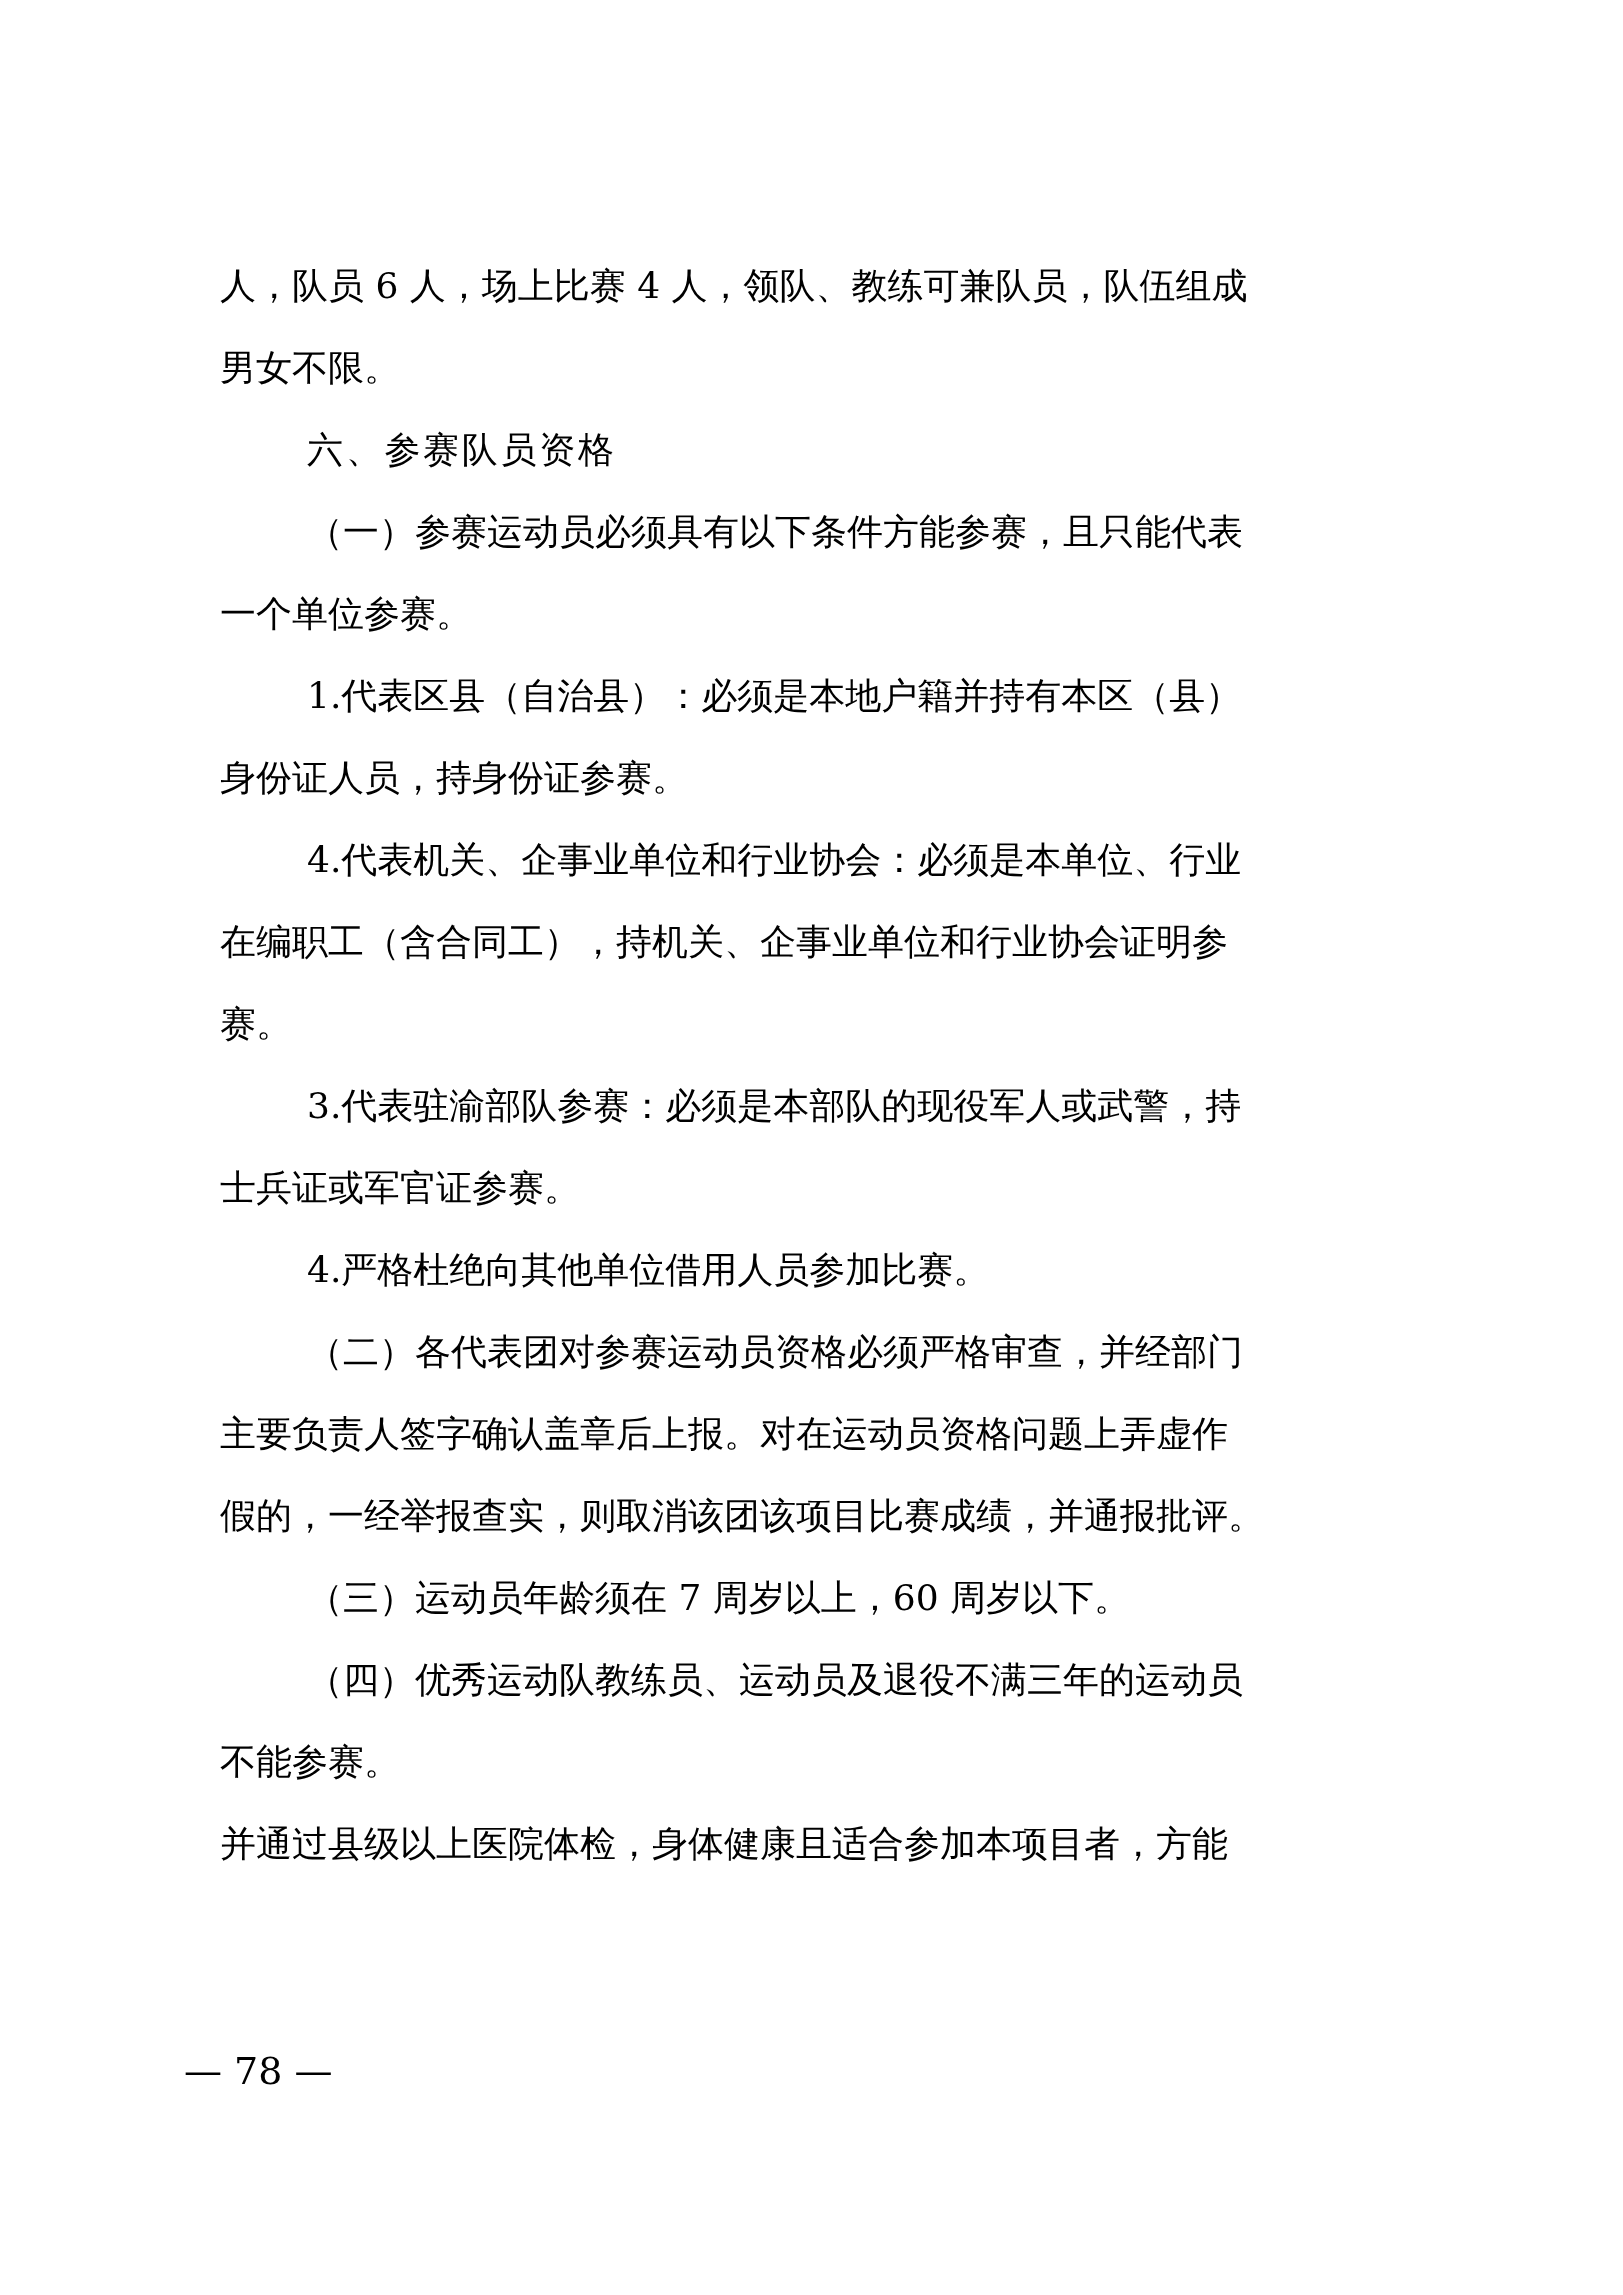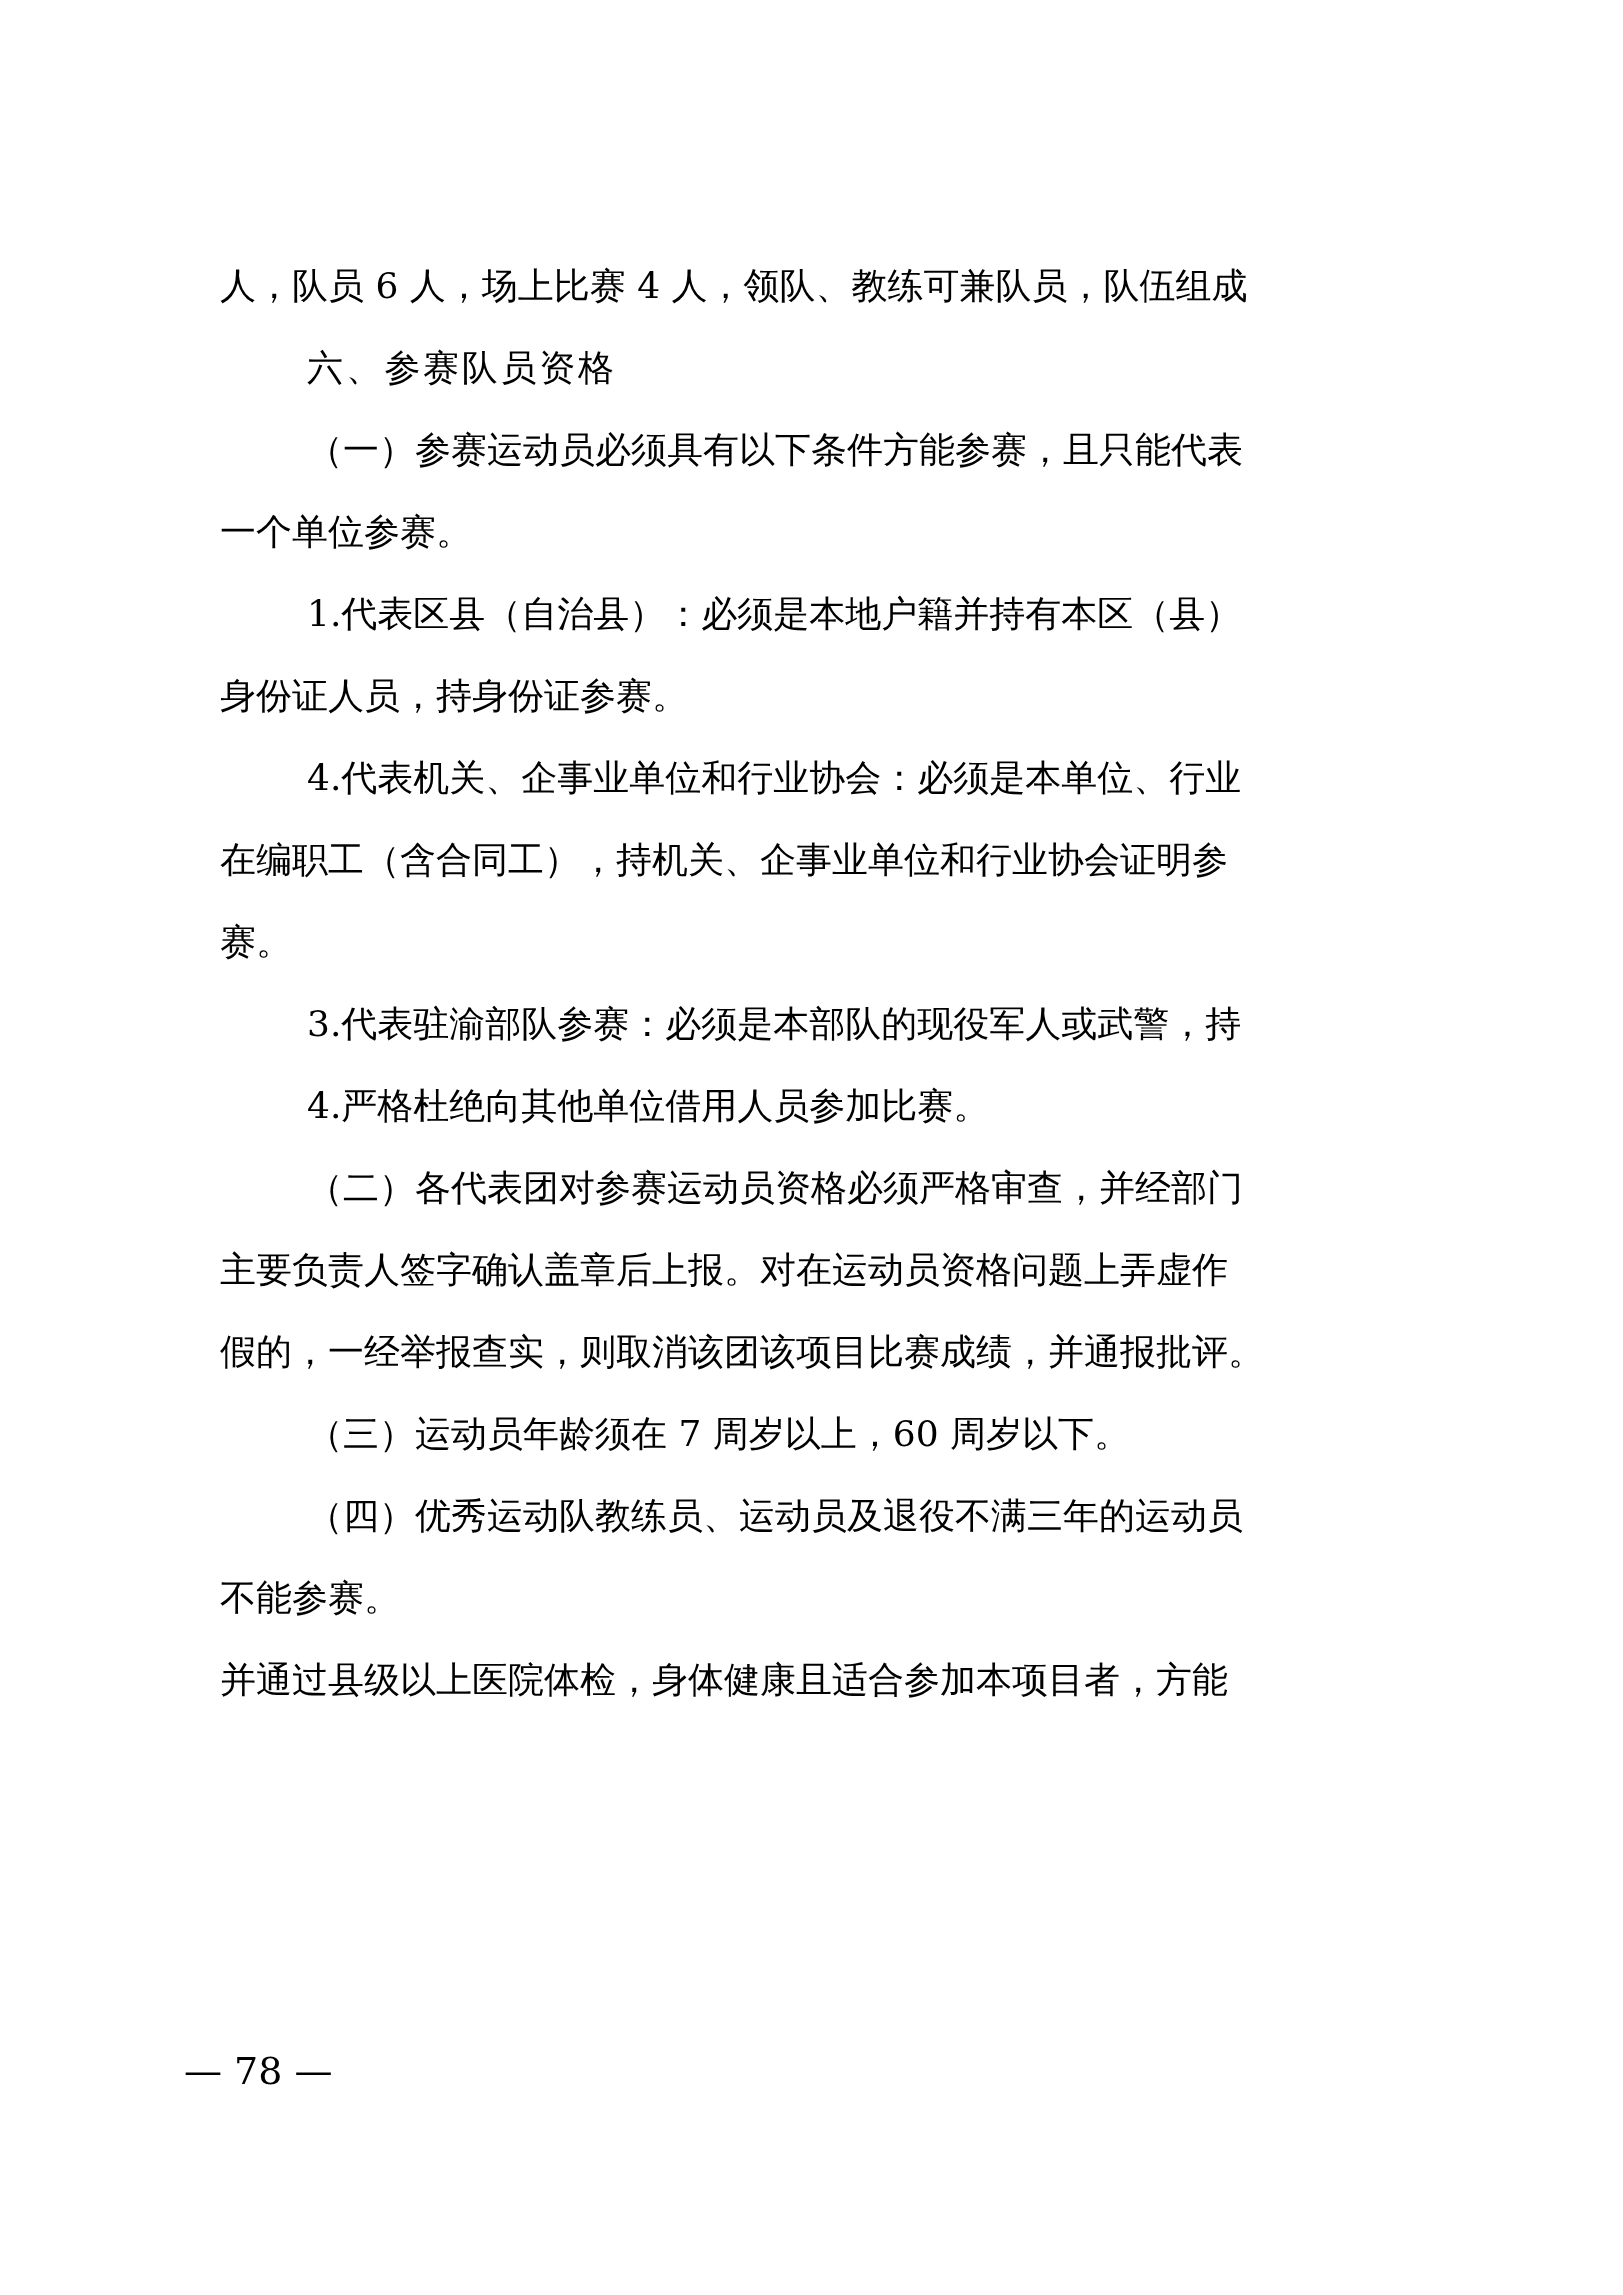--- a/index.html
+++ b/index.html
@@ -34,29 +34,31 @@
     font-size: 38px; line-height: 48px;
     white-space: nowrap;
   }
 </style>
 </head>
 <body>
 
 <main class="page">
   <section class="text-block">
     <p class="line">人，队员 6 人，场上比赛 4 人，领队、教练可兼队员，队伍组成</p>
+    <p class="line">男女不限。</p>
     <p class="line indent heading">六、参赛队员资格</p>
     <p class="line indent">（一）参赛运动员必须具有以下条件方能参赛，且只能代表</p>
     <p class="line">一个单位参赛。</p>
     <p class="line indent">1.代表区县（自治县）：必须是本地户籍并持有本区（县）</p>
     <p class="line">身份证人员，持身份证参赛。</p>
     <p class="line indent">4.代表机关、企事业单位和行业协会：必须是本单位、行业</p>
     <p class="line">在编职工（含合同工），持机关、企事业单位和行业协会证明参</p>
     <p class="line">赛。</p>
     <p class="line indent">3.代表驻渝部队参赛：必须是本部队的现役军人或武警，持</p>
+    <p class="line">士兵证或军官证参赛。</p>
     <p class="line indent">4.严格杜绝向其他单位借用人员参加比赛。</p>
     <p class="line indent">（二）各代表团对参赛运动员资格必须严格审查，并经部门</p>
     <p class="line">主要负责人签字确认盖章后上报。对在运动员资格问题上弄虚作</p>
     <p class="line">假的，一经举报查实，则取消该团该项目比赛成绩，并通报批评。</p>
     <p class="line indent">（三）运动员年龄须在 7 周岁以上，60 周岁以下。</p>
     <p class="line indent">（四）优秀运动队教练员、运动员及退役不满三年的运动员</p>
     <p class="line">不能参赛。</p>
     <p class="line">并通过县级以上医院体检，身体健康且适合参加本项目者，方能</p>
   </section>
 

